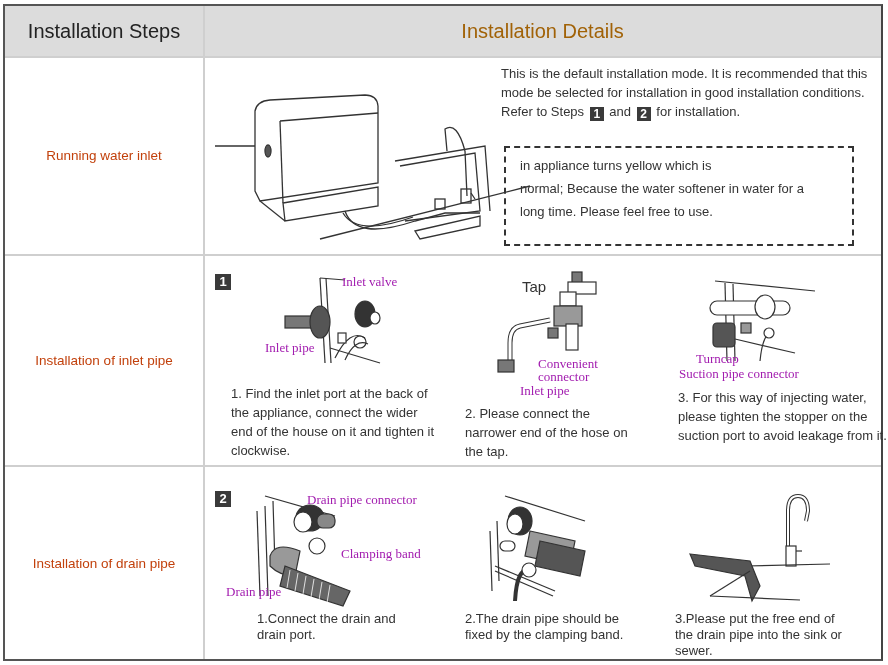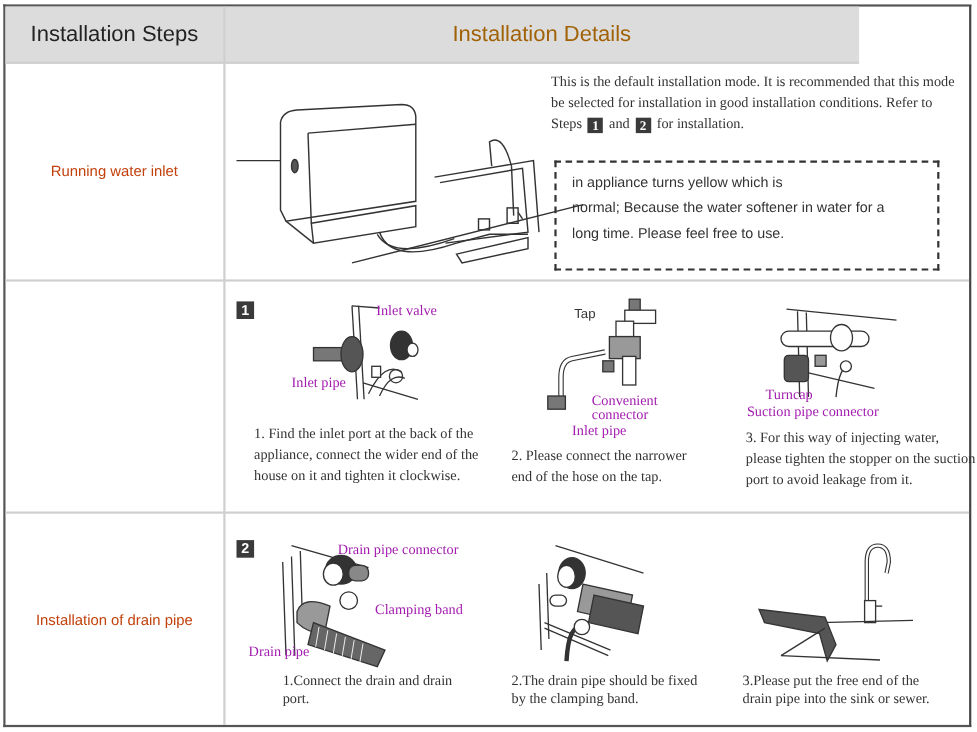--- a/index.html
+++ b/index.html
@@ -1,38 +1,38 @@
 <!DOCTYPE html>
 <html><head>
 <meta charset="utf-8">
 <style>
   html, body { margin: 0; padding: 0; background: #ffffff; }
   body { width: 888px; height: 665px; position: relative; overflow: hidden;
          font-family: "Liberation Sans", sans-serif; color: #333; }
   .table { position: absolute; left: 3px; top: 4px; width: 880px; height: 657px;
            border: 2px solid #555; border-right-color: #444; box-sizing: border-box; }
-  .hdr { position: absolute; left: 0; top: 0; width: 776px; height: 50px; background: #dcdcdc; border-bottom: 2px solid #cfcfcf; }
+  .hdr { position: absolute; left: 0; top: 0; width: 876px; height: 50px; background: #dcdcdc; border-bottom: 2px solid #cfcfcf; }
   .hdr-left { position: absolute; left: 0; top: 0; width: 198px; height: 50px;
               display: flex; align-items: center; justify-content: center; font-size: 20px; color: #222; }
   .hdr-right { position: absolute; left: 199px; top: 0; right: 0; height: 50px;
                display: flex; align-items: center; justify-content: center; font-size: 20px; color: #a16207; }
   .vline { position: absolute; left: 198px; top: 0; width: 2px; bottom: 0; background: #cfcfcf; }
   .hline { position: absolute; left: 0; right: 0; height: 2px; background: #cfcfcf; }
   .rowlabel { position: absolute; left: 0; width: 198px; display: flex; align-items: center; justify-content: center;
               font-size: 13.5px; color: #c2410c; }
-  .txt { position: absolute; font-size: 13px; line-height: 19px; color: #333; font-family: Liberation Serif, serif; }
+  .txt { position: absolute; font-size: 13px; line-height: 19px; color: #333; }
   .badge { display: inline-block; width: 14px; height: 14px; background: #3a3a3a; color: #fff; font-size: 12px;
            line-height: 14px; text-align: center; font-weight: bold; vertical-align: -2px; margin: 0 2px; }
   .bigbadge { position: absolute; width: 16px; height: 16px; background: #3a3a3a; color: #fff; font-size: 13px;
               line-height: 16px; text-align: center; font-weight: bold; }
   .notice { position: absolute; left: 499px; top: 140px; width: 350px; height: 100px;
             border: 2px dashed #333; box-sizing: border-box; padding: 6px 0 0 14px;
             font-size: 13px; line-height: 23px; color: #333; }
   .lbl { position: absolute; font-size: 13px; color: #a21caf; white-space: nowrap; font-family: Liberation Serif, serif; }
-  .lblsm { position: absolute; font-size: 12px; color: #333; }
+  .lblsm { position: absolute; font-size: 15px; color: #333; }
   svg { position: absolute; overflow: visible; }
 </style>
 </head>
 <body>
 
 <div class="table">
   <div class="hdr">
     <div class="hdr-left">Installation Steps</div>
     <div class="hdr-right">Installation Details</div>
   </div>
@@ -71,20 +71,21 @@
     <span class="badge">2</span>
     <span>for installation.</span>
   </div>
 
   <div class="notice">
     <div>in appliance turns yellow which is</div>
     <div>normal; Because the water softener in water for a</div>
     <div>long time. Please feel free to use.</div>
   </div>
 
+  <div class="rowlabel" style="top:250px;height:209px">Installation of inlet pipe</div>
   <div class="bigbadge" style="left:210px;top:268px">1</div>
 
   <svg style="left:275px;top:272px" width="110" height="90" viewBox="0 0 110 90">
     <g stroke="#333" stroke-width="1.2" fill="none">
       <line x1="40" y1="0" x2="45" y2="85"></line>
         <line x1="46" y1="0" x2="51" y2="85"></line>
       <line x1="40" y1="0" x2="65" y2="2"></line>
       <rect x="5" y="38" width="30" height="12" fill="#777"></rect>
       <ellipse cx="40" cy="44" rx="10" ry="16" fill="#555"></ellipse>
       <ellipse cx="85" cy="36" rx="10" ry="13" fill="#333"></ellipse>

